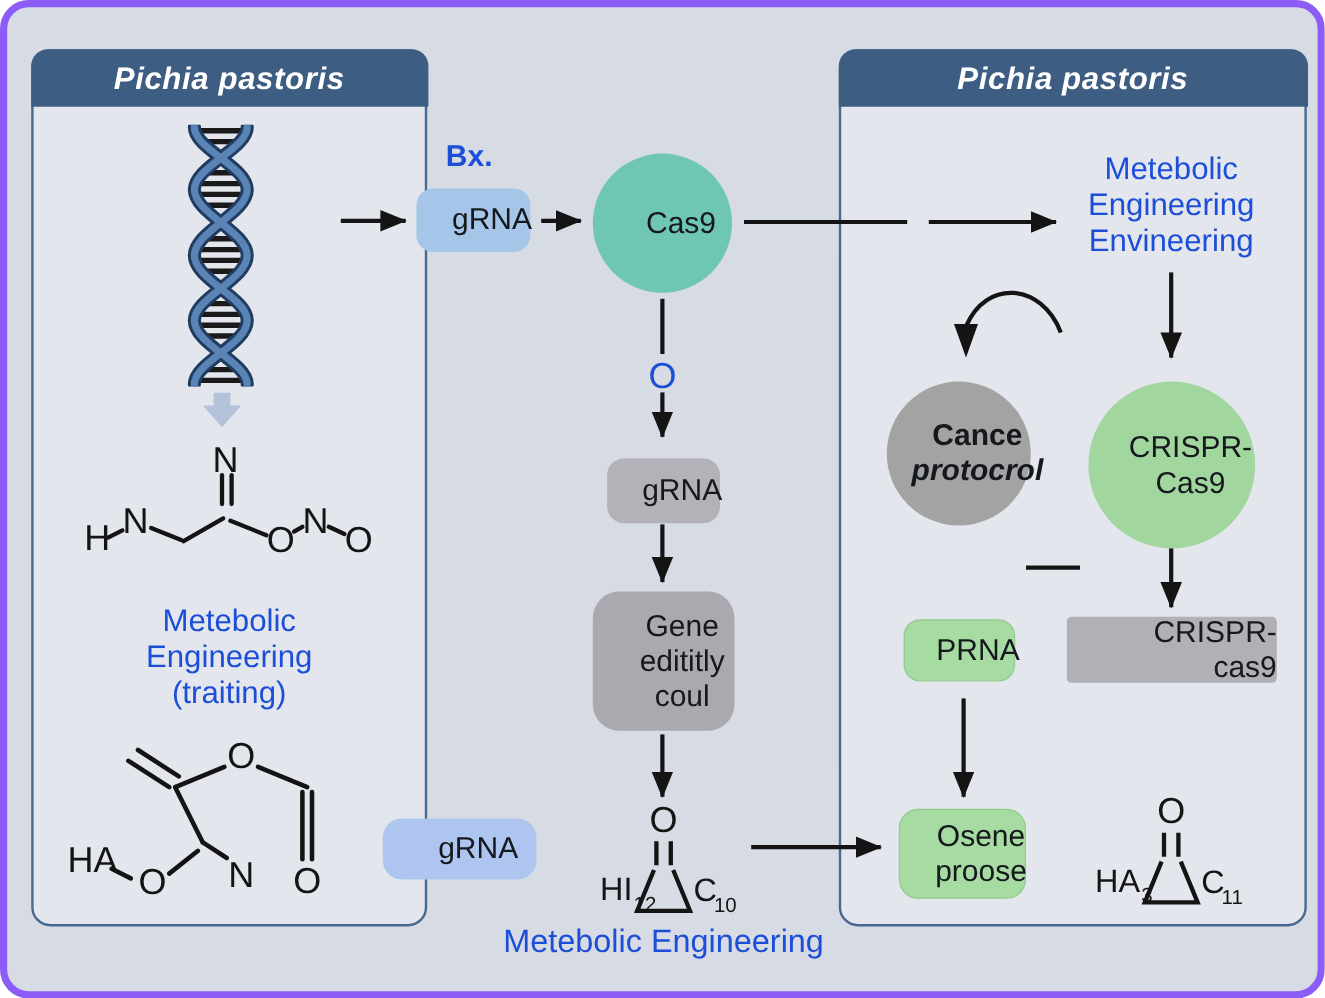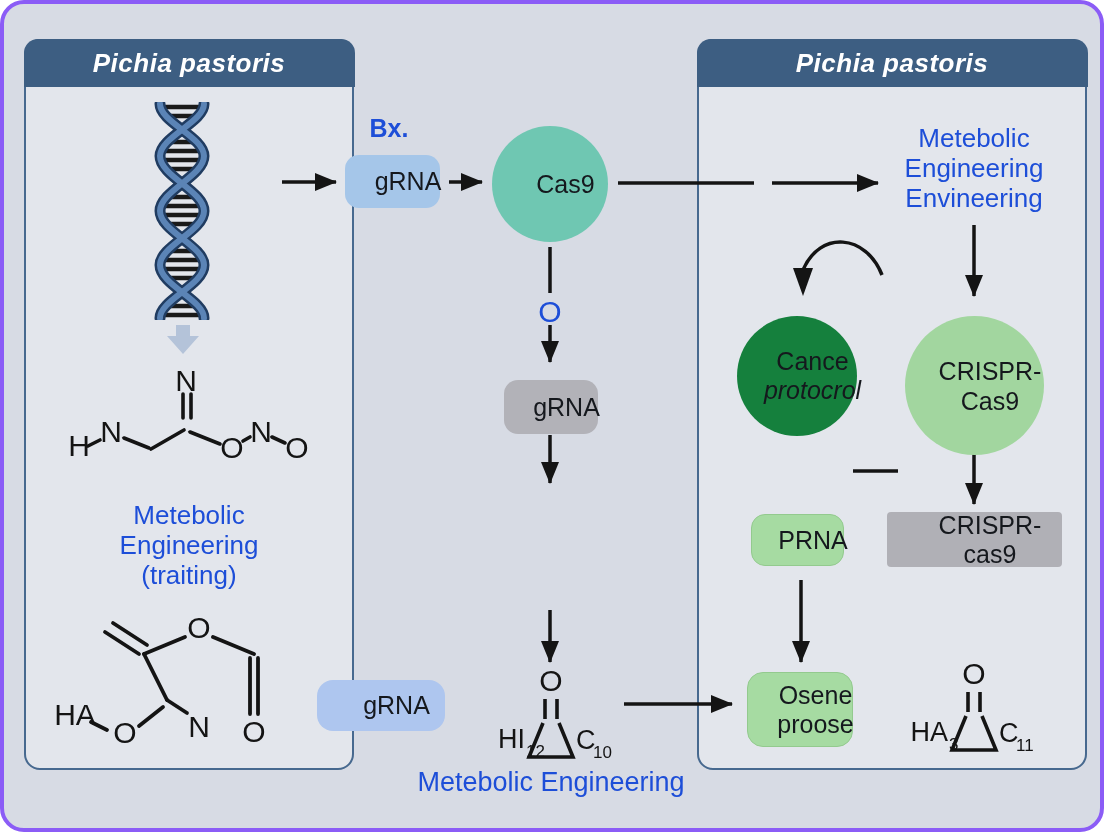--- a/index.html
+++ b/index.html
@@ -1,23 +1,23 @@
 <!DOCTYPE html>
 <html><head>
 <meta charset="utf-8">
 <style>
   html,body{margin:0;padding:0;background:#ffffff;font-family:"Liberation Sans",sans-serif;}
   .canvas{position:relative;width:1104px;height:832px;background:#d7dbe4;border-radius:24px;
-          border:4px solid #8b5cf6;box-sizing:border-box;overflow:hidden;}
+          border:6px solid #8b5cf6;box-sizing:border-box;overflow:hidden;}
   .panel{position:absolute;background:#e3e6ec;border:2.5px solid #47698f;border-radius:16px;box-sizing:border-box;z-index:1;}
   .panel-header{position:absolute;left:-2.5px;top:-2.5px;right:-2.5px;height:48px;background:#3d5e82;
           border-radius:14px 14px 0 0;color:#ffffff;font-size:26px;font-weight:bold;font-style:italic;
           text-align:center;line-height:48px;letter-spacing:.5px;}
   .node{position:absolute;z-index:4;display:flex;flex-direction:column;align-items:center;justify-content:center;
-        text-align:center;color:#15181d;box-sizing:border-box;padding-left:31px;}
+        text-align:right;color:#15181d;box-sizing:border-box;padding-left:31px;}
   .rbox{border-radius:14px;font-size:25px;}
   .circle{border-radius:50%;font-size:25px;}
   .txt{position:absolute;z-index:4;color:#1d4ed8;text-align:center;}
   svg{display:block;}
   .overlay{position:absolute;left:0;top:0;z-index:3;pointer-events:none;}
   .mol{position:absolute;z-index:2;}
 </style>
 </head>
 <body>
 
@@ -116,20 +116,25 @@
   <div class="txt" style="left:355px;top:110px;width:60px;font-size:25px;font-weight:600;">Bx.</div>
 
   <div class="node rbox" style="left:341px;top:151px;width:95px;height:53px;background:#a5c6e9;">gRNA</div>
 
   <div class="node circle" style="left:488px;top:122px;width:116px;height:116px;background:#6fc7b2;">Cas9</div>
 
   <div class="txt" style="left:530px;top:291px;width:32px;font-size:30px;">O</div>
 
   <div class="node rbox" style="left:500px;top:376px;width:94px;height:54px;background:#b2b2b8;">gRNA</div>
 
+  <div class="node" style="left:488px;top:487px;width:118px;height:116px;background:#a9a9af;border-radius:22px;font-size:25px;line-height:29px;">
+    <div>Gene</div>
+    <div>edititly</div>
+    <div>coul</div>
+  </div>
 
   <div class="node rbox" style="left:313px;top:676px;width:128px;height:51px;background:#aec6ef;border-radius:16px;">gRNA</div>
 
   <svg class="mol" style="left:475px;top:665px;z-index:4;" width="150" height="95" viewBox="0 0 150 95">
     <g stroke="#141414" stroke-width="3.6" fill="none">
       <line x1="66" y1="30" x2="66" y2="50"></line>
         <line x1="78" y1="30" x2="78" y2="50"></line>
       <path d="M64,54 L50,88 L94,88 L80,54"></path>
     </g>
     <g fill="#141414" font-family="Liberation Sans, sans-serif">
@@ -142,21 +147,21 @@
   </svg>
 
   <div class="txt" style="left:397px;top:763px;width:300px;font-size:27px;">Metebolic Engineering</div>
 
   <div class="txt" style="left:870px;top:119px;width:200px;font-size:26px;line-height:30px;">
     <div>Metebolic</div>
     <div>Engineering</div>
     <div>Envineering</div>
   </div>
 
-  <div class="node circle" style="left:733px;top:312px;width:120px;height:120px;background:#15803d;line-height:29px;">
+  <div class="node circle" style="left:733px;top:312px;width:120px;height:120px;background:#a3a3a3;line-height:29px;font-weight:bold;">
     <div>Cance</div>
     <div style="font-style:italic;">protocrol</div>
   </div>
 
   <div class="node circle" style="left:901px;top:312px;width:139px;height:139px;background:#a2d69f;line-height:30px;">
     <div>CRISPR-</div>
     <div>Cas9</div>
   </div>
 
   <div class="node rbox" style="left:747px;top:510px;width:93px;height:52px;background:#a6dba2;border:1.5px solid #93ca8e;">PRNA</div>

